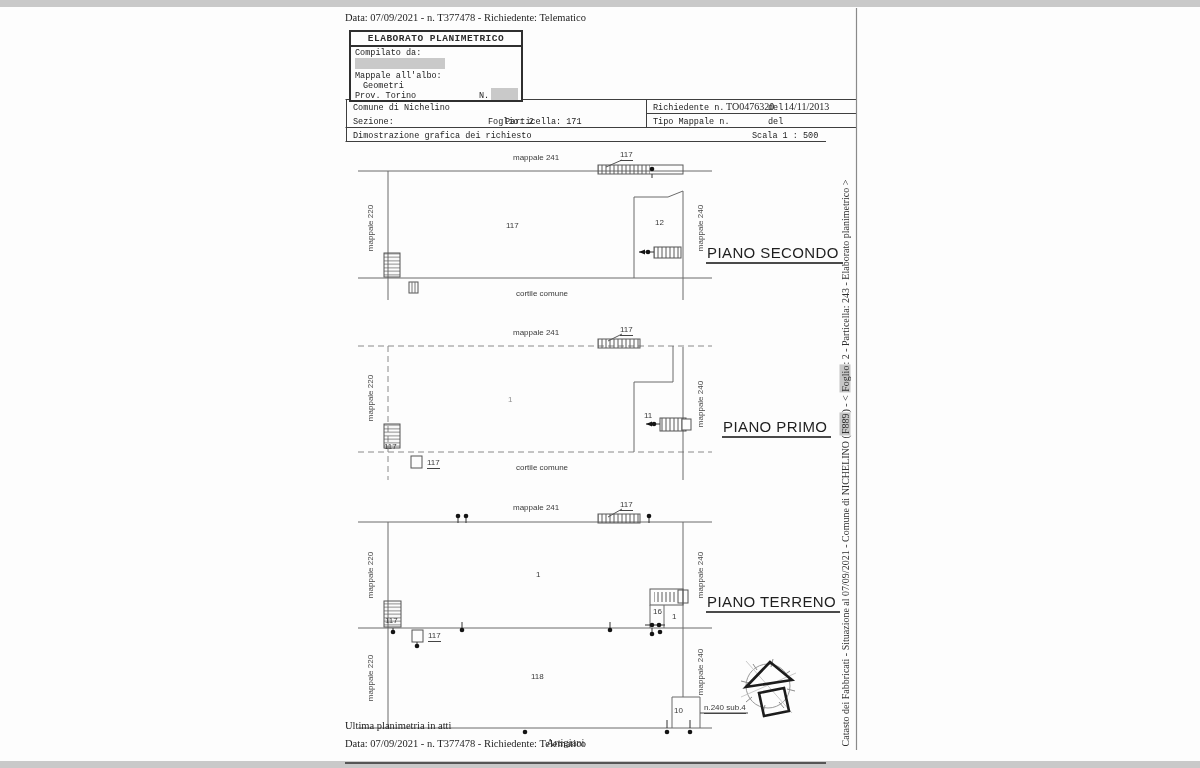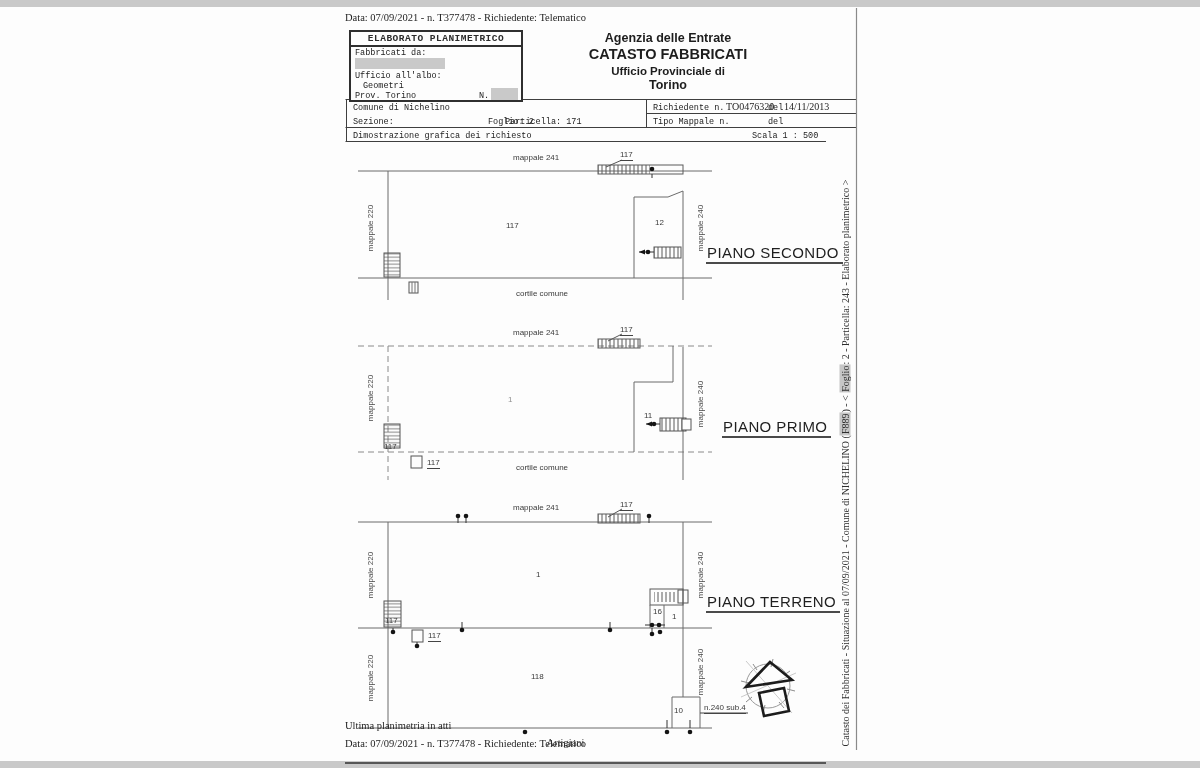--- a/index.html
+++ b/index.html
@@ -142,35 +142,29 @@
       <path d="M759 693L784 688L789 711L764 716Z" stroke="#1c1c1c" stroke-width="2.6"></path>
     </g>
 
     <path d="M345 763H826" stroke="#2f2f2f" stroke-width="1.4"></path>
   </svg>
 
   <div class="serifline" style="left:345px;top:12px;">Data: 07/09/2021 - n. T377478 - Richiedente: Telematico</div>
 
   <div class="ebox">
     <div class="hdr">ELABORATO PLANIMETRICO</div>
-    <div class="erow" style="left:4px;top:16px;">Fabbricati da:</div>
+    <div class="erow" style="left:4px;top:16px;">Compilato da:</div>
     <div class="redact" style="left:4px;top:26px;width:90px;height:11px;"></div>
-    <div class="erow" style="left:4px;top:39px;">Ufficio all'albo:</div>
+    <div class="erow" style="left:4px;top:39px;">Mappale all'albo:</div>
     <div class="erow" style="left:12px;top:49px;">Geometri</div>
     <div class="erow" style="left:4px;top:59px;">Prov. Torino</div>
     <div class="erow" style="left:128px;top:59px;">N.</div>
     <div class="redact" style="left:140px;top:56px;width:27px;height:12px;"></div>
   </div>
 
-  <div class="agz">
-    <div class="a1">Agenzia delle Entrate</div>
-    <div class="a2">CATASTO FABBRICATI</div>
-    <div class="a3">Ufficio Provinciale di</div>
-    <div class="a4">Torino</div>
-  </div>
 
   <div class="cell" style="left:353px;top:103px;">Comune di Nichelino</div>
   <div class="cell" style="left:353px;top:117px;">Sezione:</div>
   <div class="cell" style="left:444px;top:117px;margin-left:44px;">Foglio: 2</div>
   <div class="cell" style="left:505px;top:117px;">Particella: 171</div>
   <div class="cell" style="left:653px;top:103px;">Richiedente n.</div>
   <div class="sval" style="left:726px;top:101px;">TO0476320</div>
   <div class="cell" style="left:768px;top:103px;">del</div>
   <div class="sval" style="left:784px;top:101px;">14/11/2013</div>
   <div class="cell" style="left:653px;top:117px;">Tipo Mappale n.</div>

